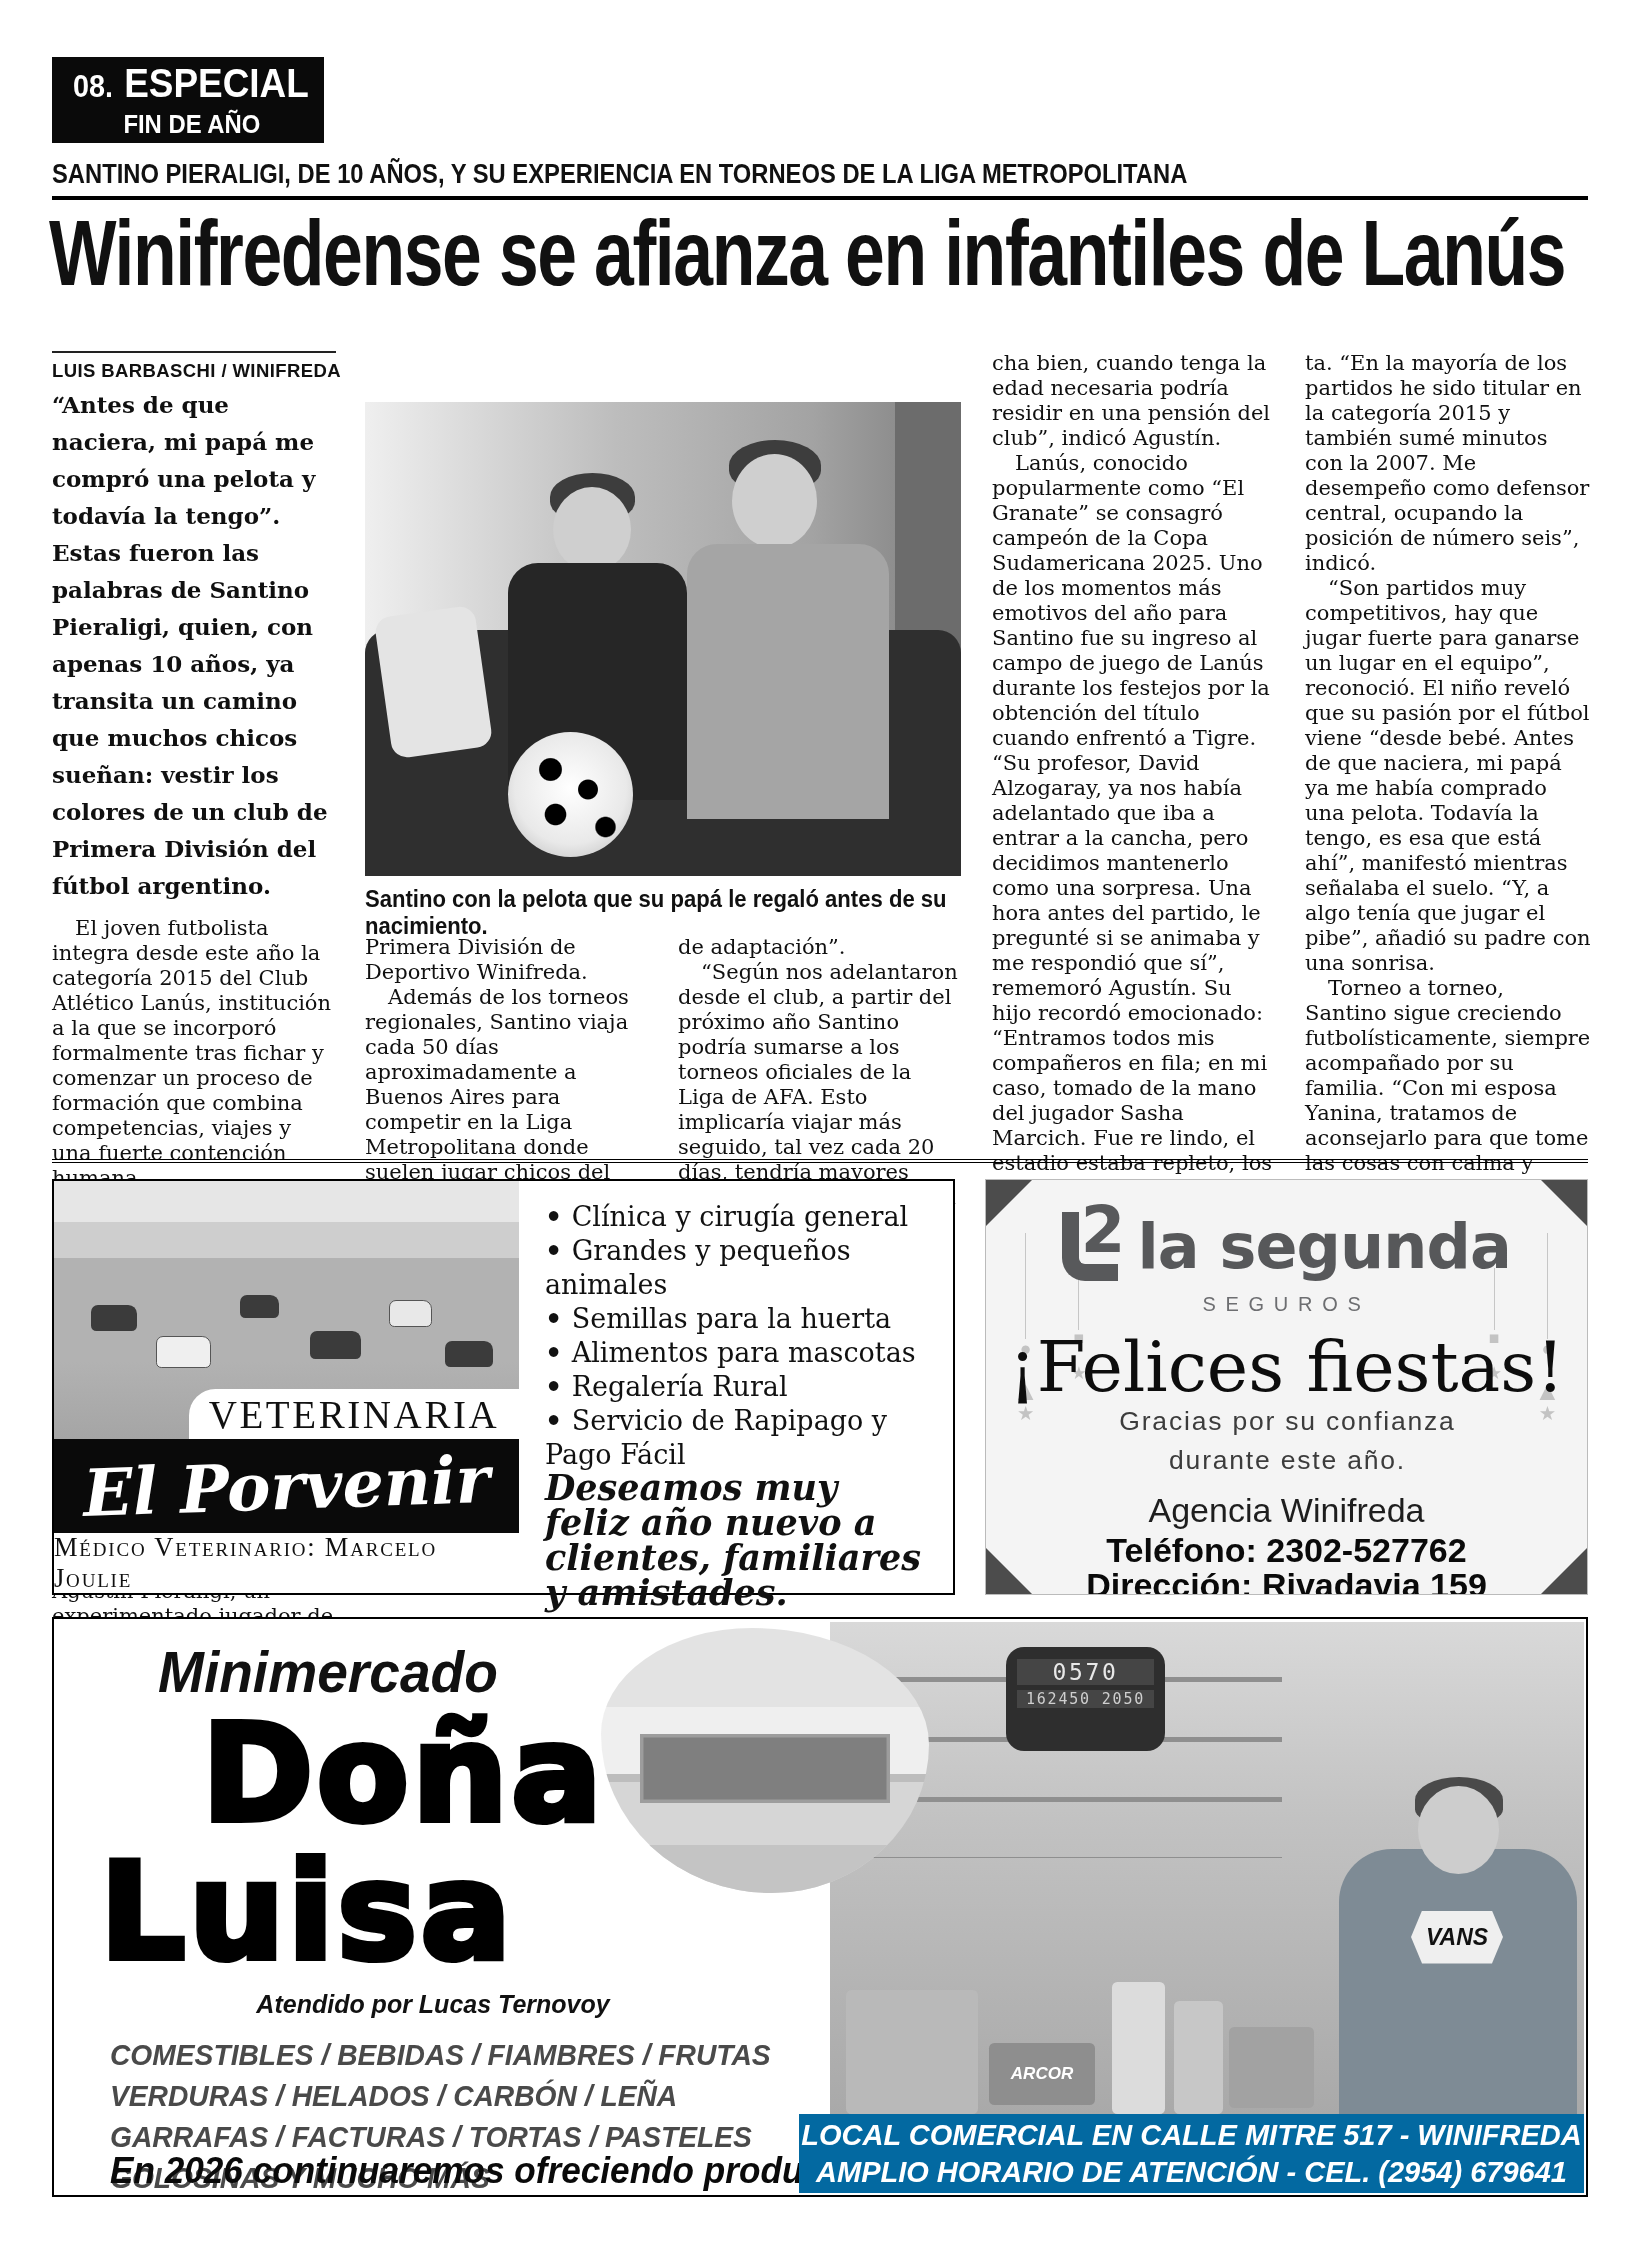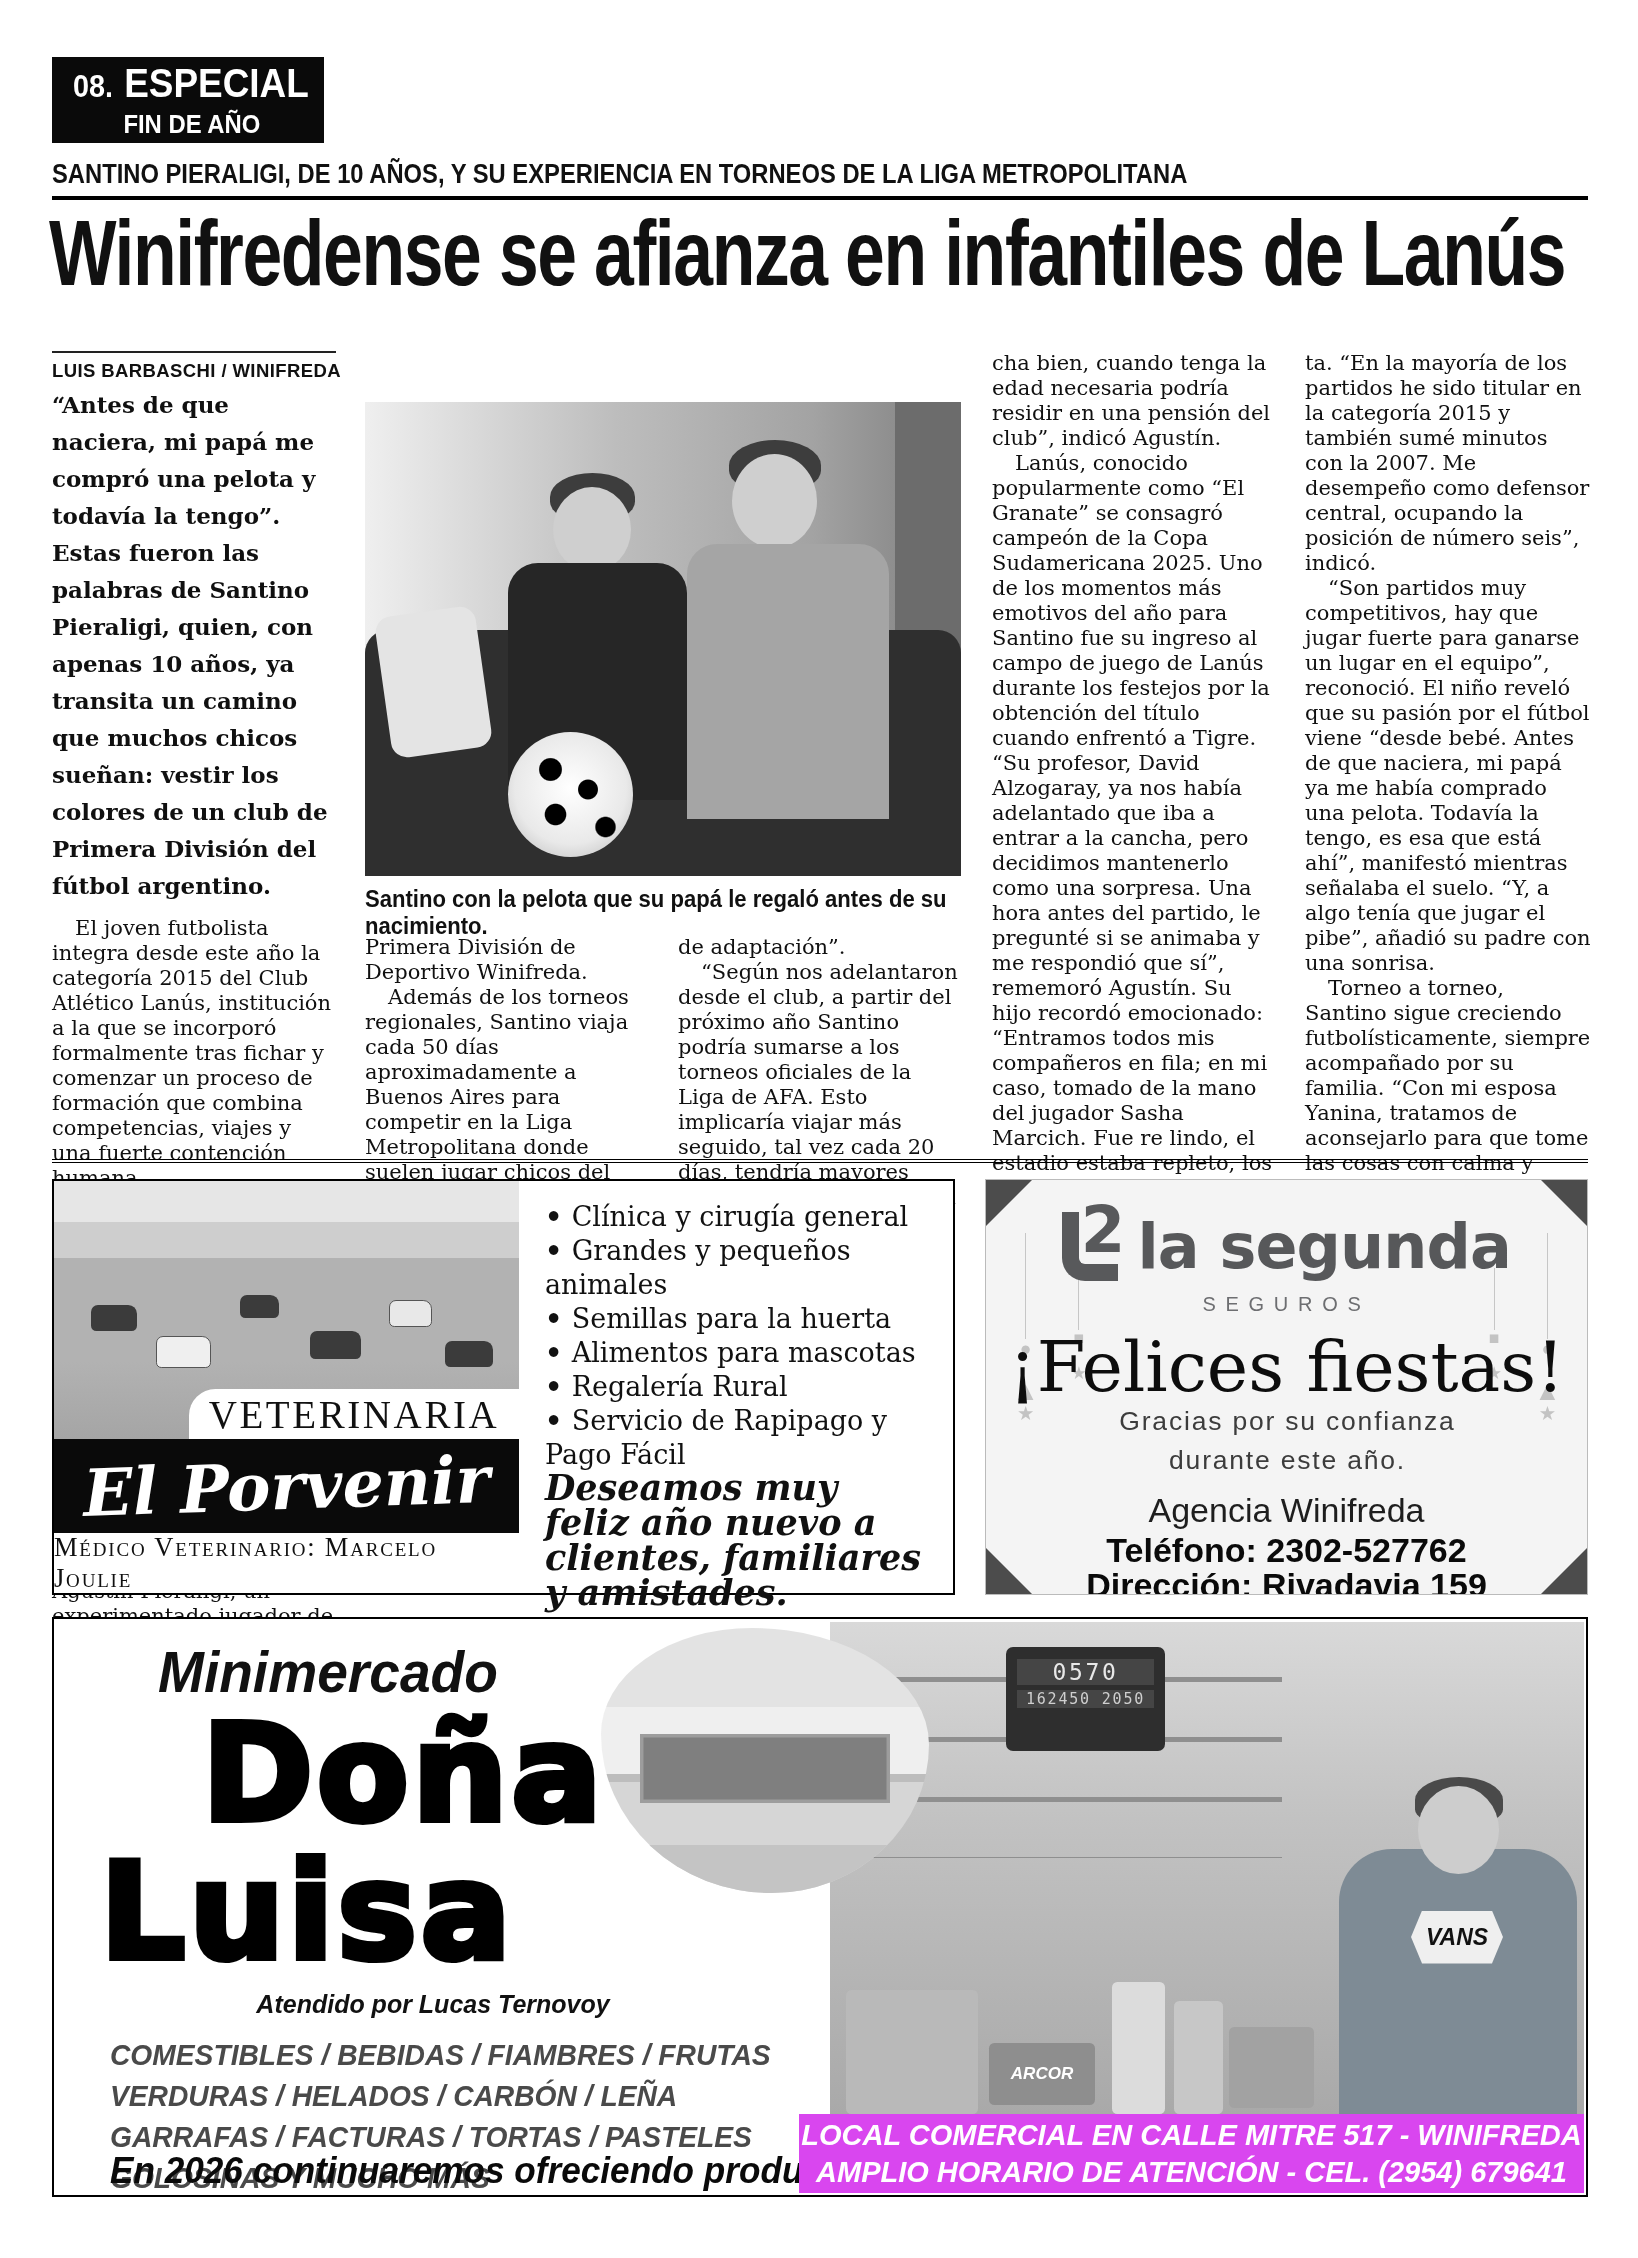--- a/index.html
+++ b/index.html
@@ -105,28 +105,28 @@
   .dl-mini{position:absolute;left:104px;top:19.4px;font-size:58px;font-weight:bold;font-style:italic;transform:scaleX(.95);transform-origin:left;}
   .dl-name{font-family:"DejaVu Sans",sans-serif;font-weight:bold;color:#000;-webkit-text-stroke:6.2px #000;letter-spacing:3.5px;line-height:1;}
   .dl-n1{position:absolute;left:148px;top:88px;font-size:134px;}
   .dl-n2{position:absolute;left:46px;top:226px;font-size:134px;}
   .dl-attended{position:absolute;left:132px;top:371px;width:494px;text-align:center;font-size:25px;font-weight:bold;font-style:italic;}
   .dl-products{position:absolute;left:56px;top:415px;font-size:30px;font-weight:bold;font-style:italic;color:#4a4a4a;
                line-height:41px;transform:scaleX(.94);transform-origin:left;white-space:nowrap;}
   .dl-msg{position:absolute;left:56px;top:325px;font-size:37px;font-weight:bold;font-style:italic;color:#0a0a0a;
           line-height:44px;transform:scaleX(.95);transform-origin:left;white-space:nowrap;}
   .dl-msgwrap{position:absolute;left:0px;top:205px;}
-  .dl-band{position:absolute;left:745px;top:495px;width:785px;height:79px;background:#d946ef;color:#fff;
+  .dl-band{position:absolute;left:745px;top:495px;width:785px;height:79px;background:#0369a1;color:#fff;
            display:flex;flex-direction:column;align-items:center;justify-content:center;font-size:29px;font-weight:bold;font-style:italic;line-height:37px;}
   
   .dl-interior{position:absolute;left:776px;top:2.6px;width:754px;height:492px;overflow:hidden;
                background:linear-gradient(180deg,#d9d9d9 0%,#c2c2c2 40%,#a9a9a9 100%);}
   .dl-shelves{position:absolute;left:0;top:0;width:60%;height:48%;
               background:repeating-linear-gradient(#00000000 0 55px,#8f8f8f 55px 60px);}
-  .dl-scale{position:absolute;left:176px;top:25px;width:159px;height:104px;background:#2e2e2e;border-radius:7px;}
+  .dl-scale{position:absolute;left:176px;top:25px;width:159px;height:104px;background:#2e2e2e;border-radius:18px;}
   .dl-scale .disp{margin:12.4px 10.6px 0 10.6px;background:#454545;color:#e8e8e8;font-family:"DejaVu Sans Mono",monospace;
                   font-size:23px;text-align:center;letter-spacing:2.6px;}
   .dl-scale .disp2{margin:5.3px 10.6px 0 10.6px;background:#454545;color:#cfcfcf;font-family:"DejaVu Sans Mono",monospace;
                    font-size:15px;text-align:center;letter-spacing:1.8px;}
   .prod{position:absolute;border-radius:5.3px;}
   .prod-label{display:flex;align-items:center;justify-content:center;color:#fff;font-weight:bold;font-size:17px;font-style:italic;}
   .dl-man-torso{position:absolute;right:7px;bottom:0;width:238px;height:265px;background:#7e8b95;border-radius:53px 53px 0 0;}
   .dl-man-head{position:absolute;right:85px;bottom:240px;width:81px;height:88px;background:#cdcdcd;border-radius:50%;}
   .dl-man-hair{position:absolute;right:81px;bottom:291px;width:88px;height:46px;background:#4a4a4a;border-radius:50% 50% 30% 30%;}
   .dl-vans{position:absolute;right:81px;bottom:150px;width:92px;height:53px;background:#efefef;color:#111;

